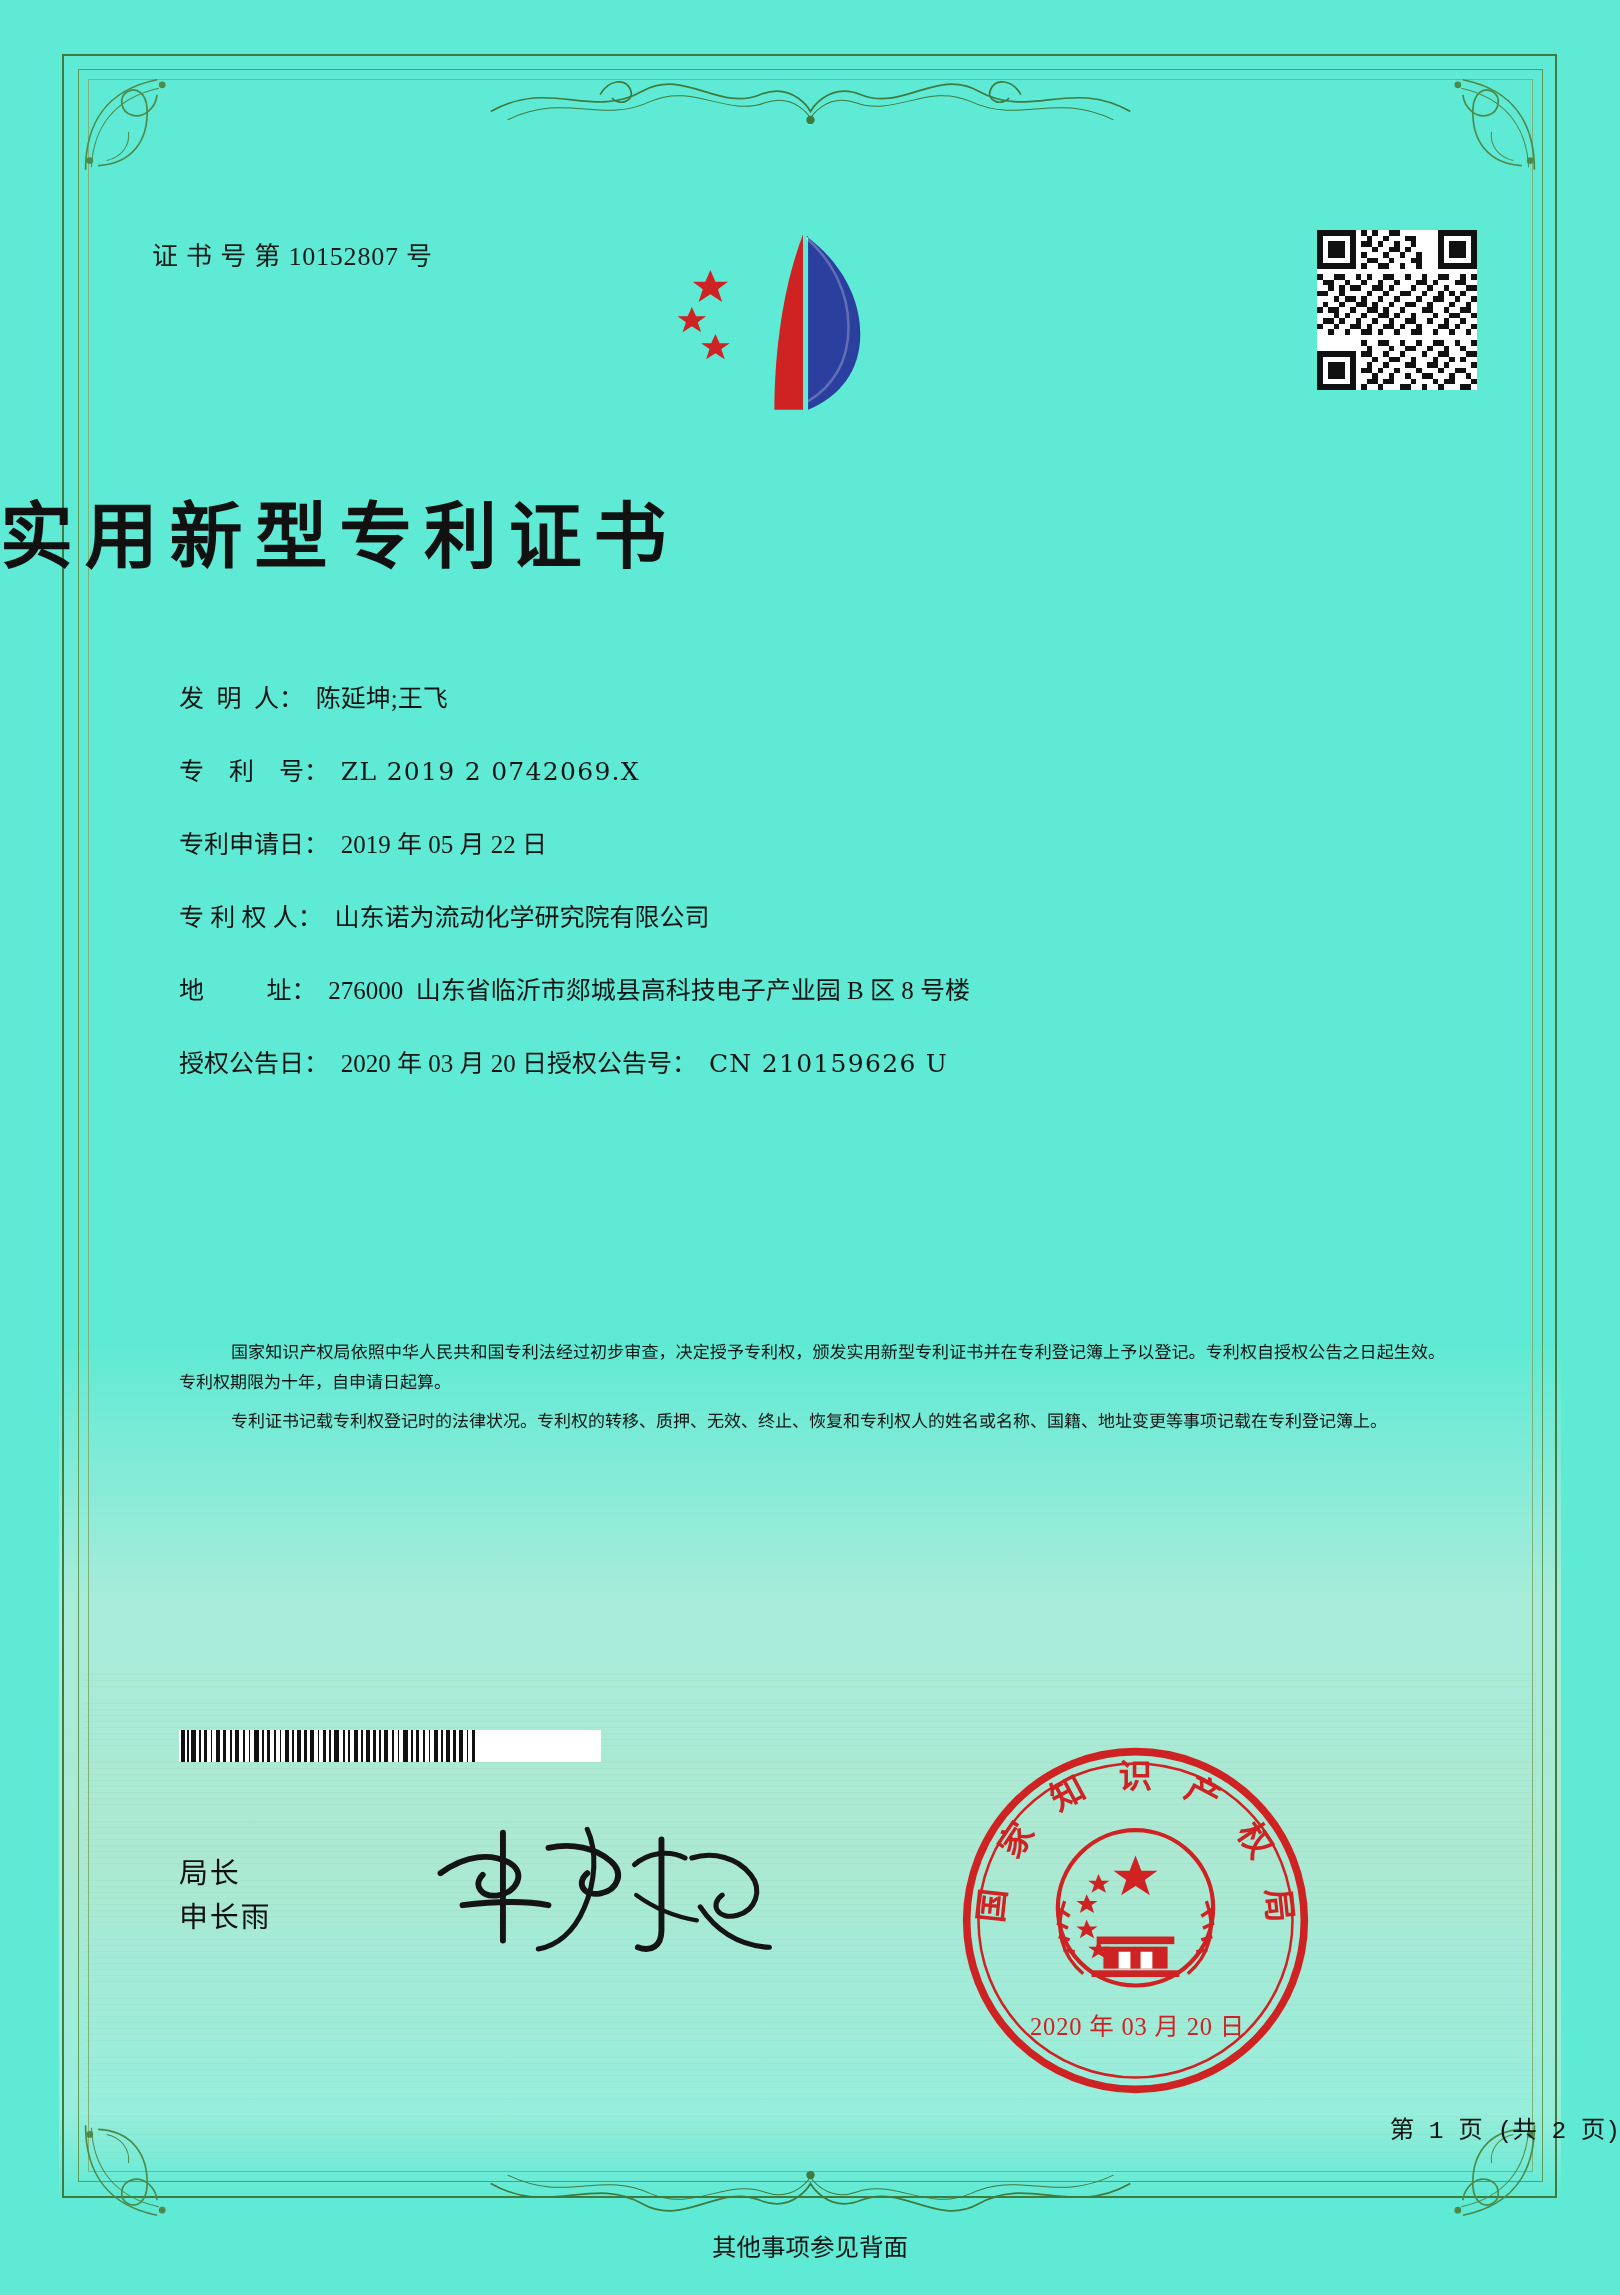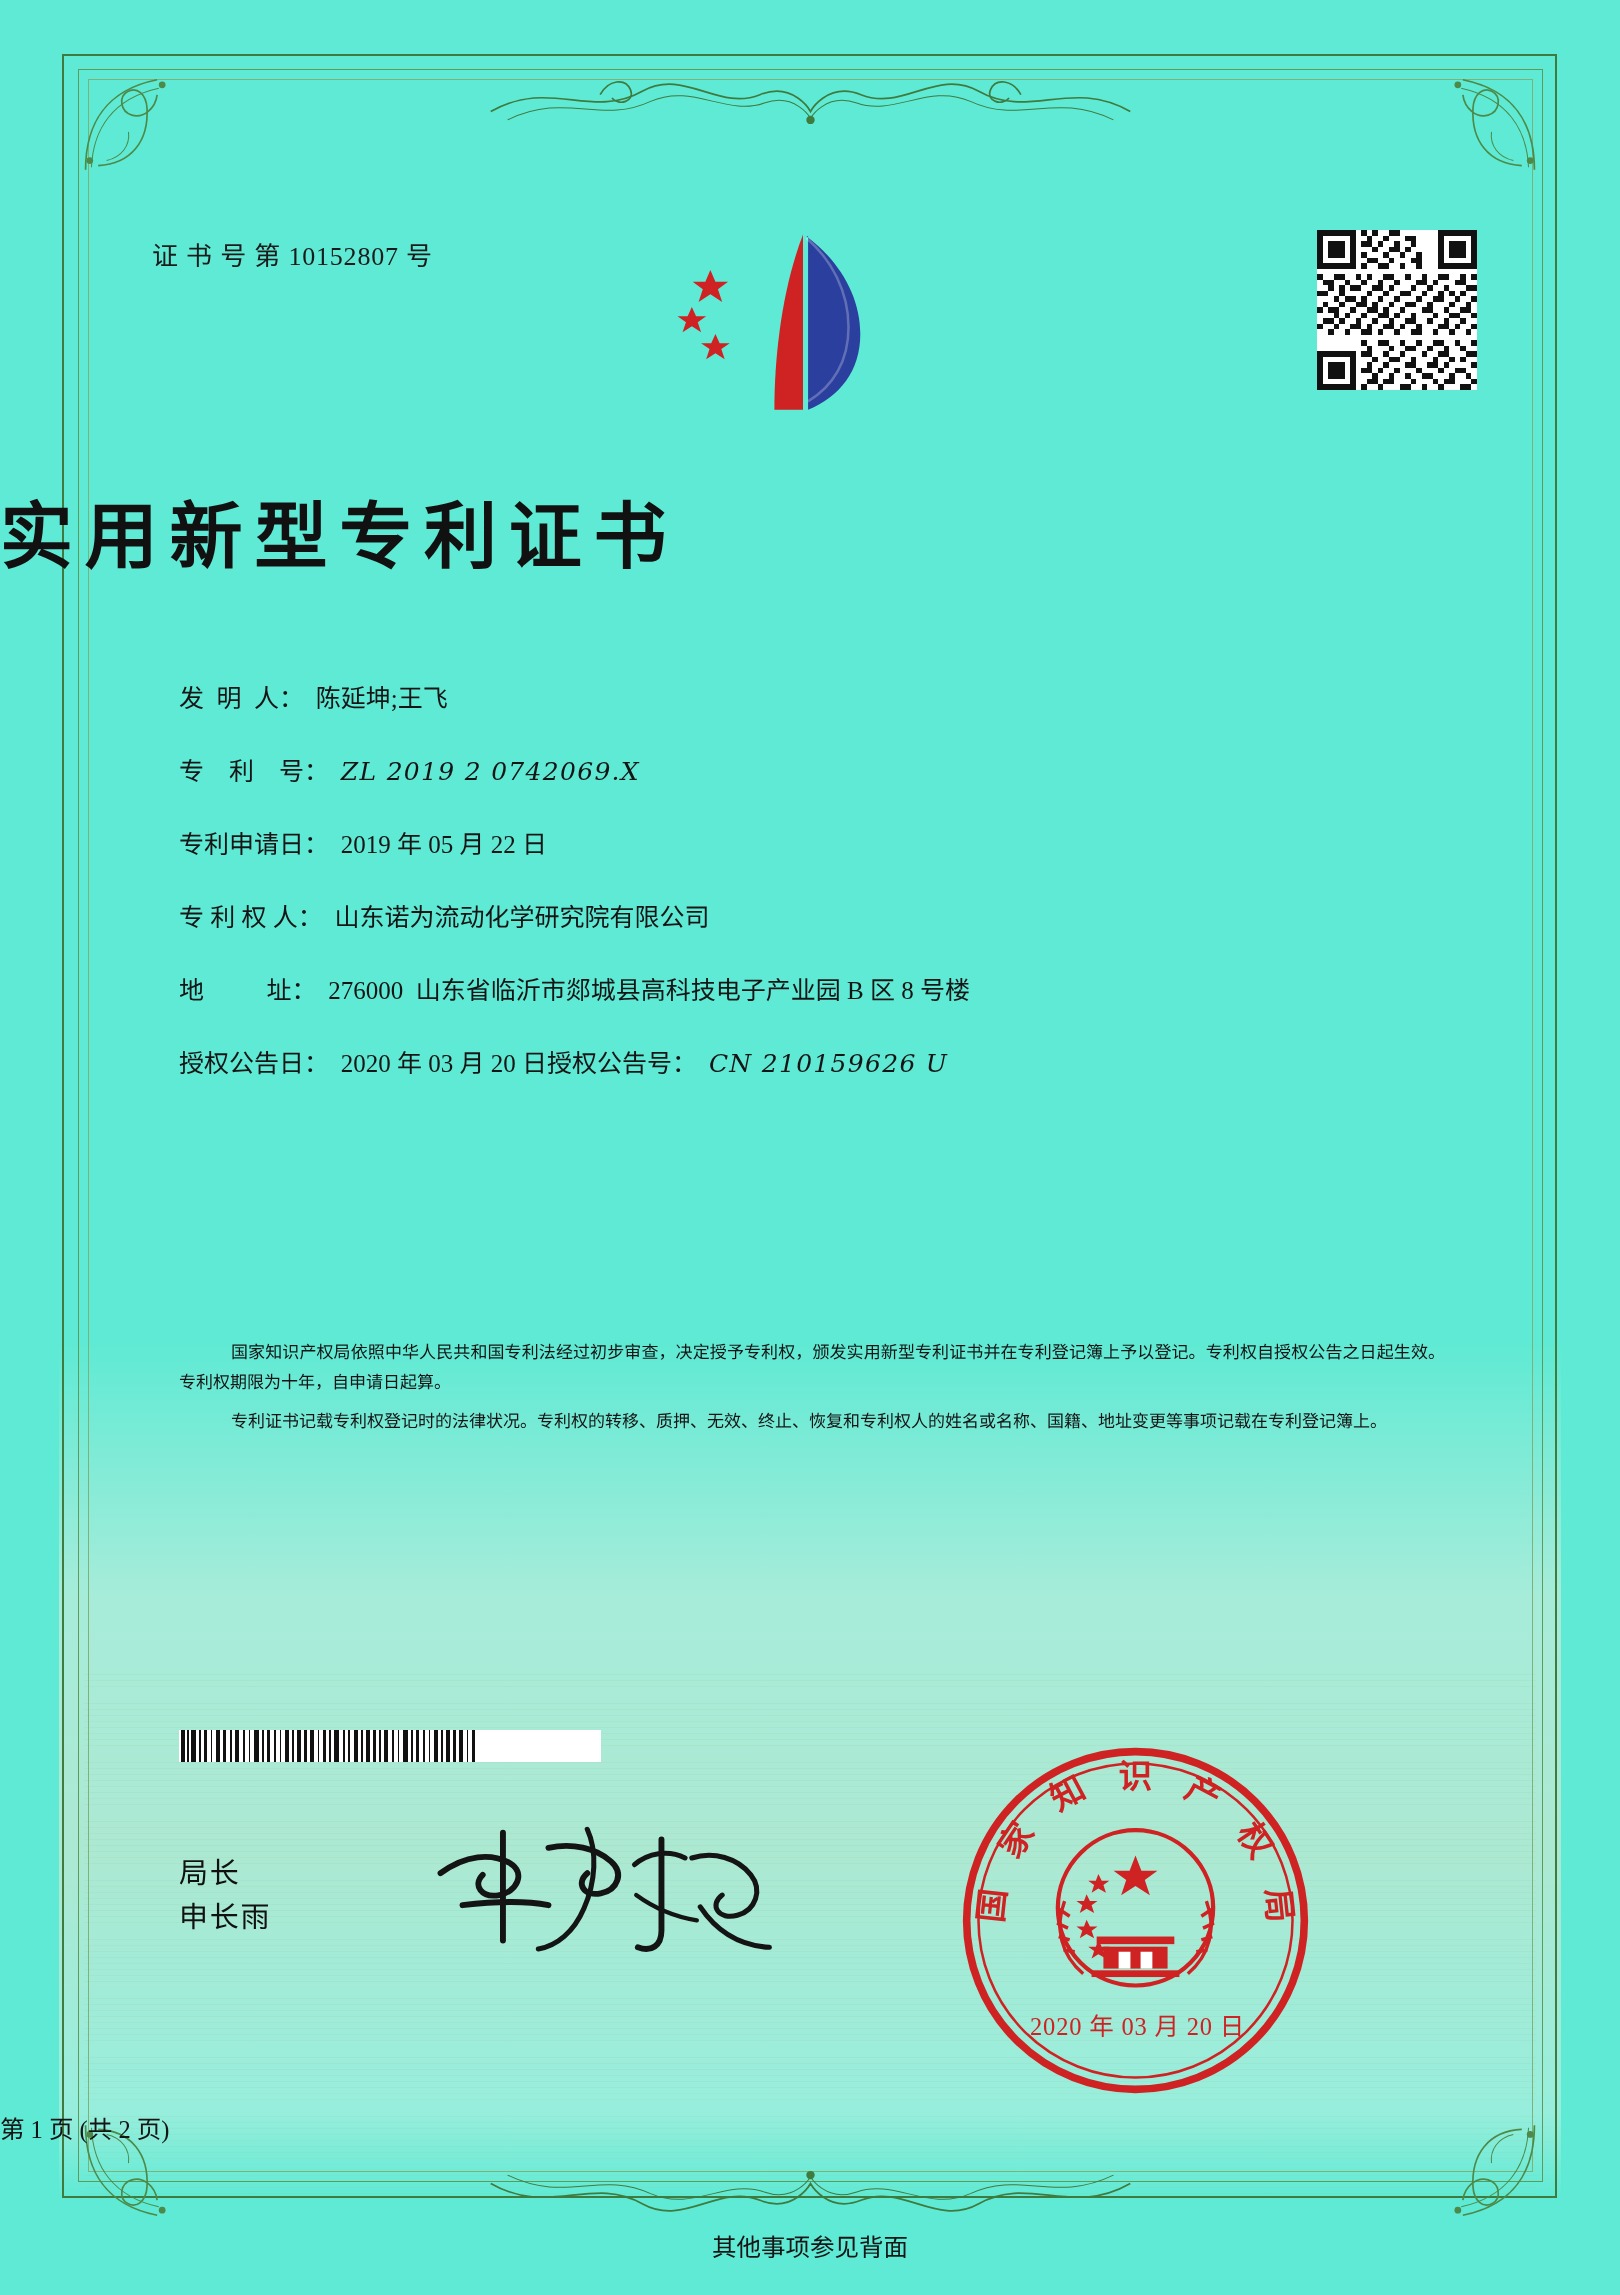--- a/index.html
+++ b/index.html
@@ -187,21 +187,20 @@
   .field-row.split .field-label2 {
     white-space: pre;
   }
   .field-row.split .field-value2 {
     margin-left: 11.8px;
     white-space: pre;
   }
   .mono-val {
     font-family: "DejaVu Serif", "Liberation Serif", serif;
     letter-spacing: 1.3px;
-    font-style: italic;
   }
 
   
   .paragraphs {
     position: absolute;
     left: 179px;
     top: 1338px;
     width: 1266px;
     font-size: 17px;
     line-height: 1.78;
@@ -262,23 +261,24 @@
     color: #cf2222;
     letter-spacing: 0.8px;
   }
 
   
   .page-footer {
     position: absolute;
     left: 0;
     right: 0;
     top: 2110px;
-    text-align: left;
+    text-align: right;
     font-size: 24.5px;
     color: #151515;
+    font-family: Liberation Mono, monospace;
   }
   .back-note {
     position: absolute;
     left: 0;
     right: 0;
     top: 2228px;
     text-align: center;
     font-size: 24.5px;
     color: #151515;
   }

